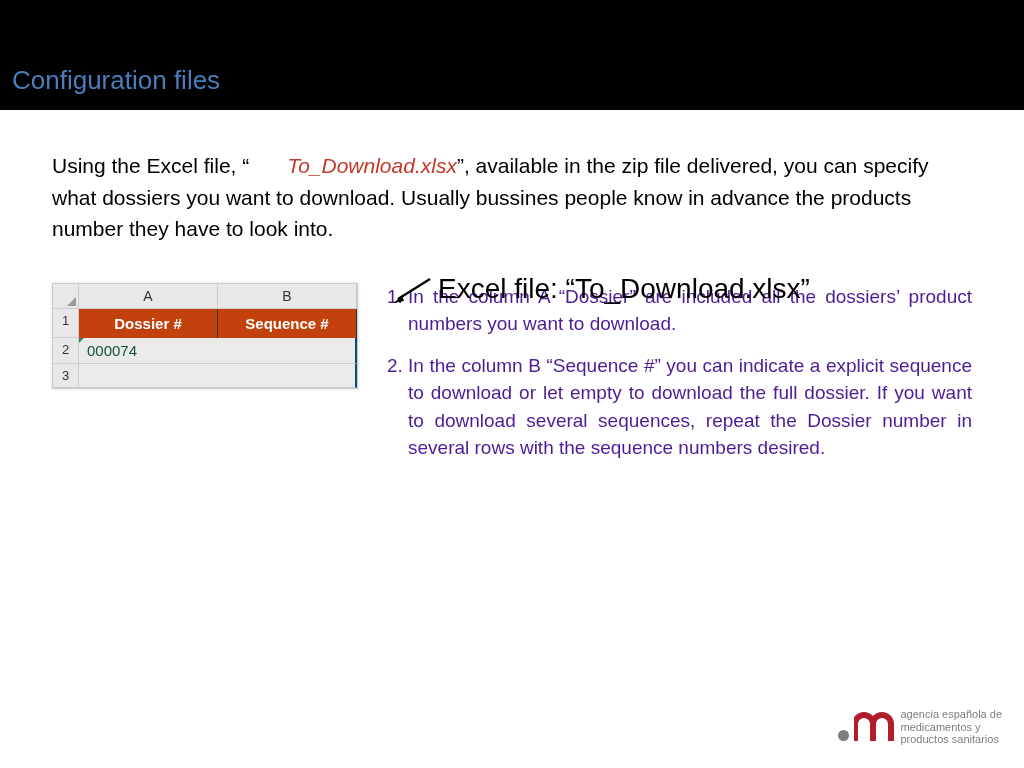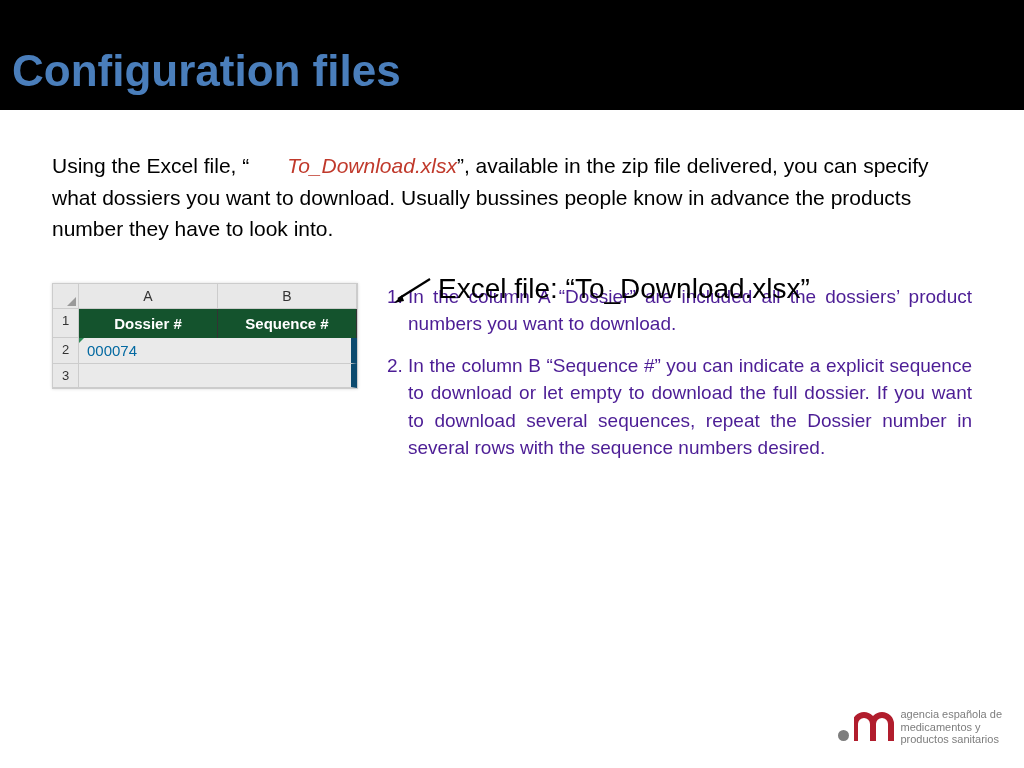--- a/index.html
+++ b/index.html
@@ -6,22 +6,22 @@
   html, body { width: 1024px; height: 768px; font-family: Arial, Helvetica, sans-serif; background: #fff; }
   .header {
     background: #000;
     height: 110px;
     display: flex;
     align-items: flex-end;
     padding: 0 12px 14px 12px;
   }
   .header h1 {
     color: #4a7ebb;
-    font-size: 44px;
-    font-weight: bold;
+    font-size: 26px;
+    font-weight: normal;
   }
   .body {
     padding: 40px 52px 10px 52px;
   }
   .intro {
     font-size: 21px;
     line-height: 1.5;
     color: #000;
   }
   .intro .filename {
@@ -94,34 +94,34 @@
     content: "";
     position: absolute;
     right: 2px; bottom: 2px;
     border-style: solid;
     border-width: 0 0 9px 9px;
     border-color: transparent transparent #9a9a9a transparent;
   }
   .xl-row { display: flex; }
   .xl-header-cell {
     flex: 1;
-    background: #14532d;
+    background: #c2410c;
     color: #fff;
     font-weight: bold;
     padding: 6px 8px;
     border-right: 1px solid #333;
     text-align: center;
     font-size: 15px;
   }
   .xl-cell {
     flex: 1;
     background: #eaeaea;
-    color: #0369a1;
+    color: #14532d;
     padding: 4px 8px;
-    border-right: 6px solid #0c4a6e;
+    border-right: 2px solid #0c4a6e;
     border-bottom: 1px solid #ccc;
     font-size: 15px;
     position: relative;
   }
   .xl-cell.flag::before {
     content: "";
     position: absolute;
     left: 0; top: 0;
     border-style: solid;
     border-width: 5px 5px 0 0;

